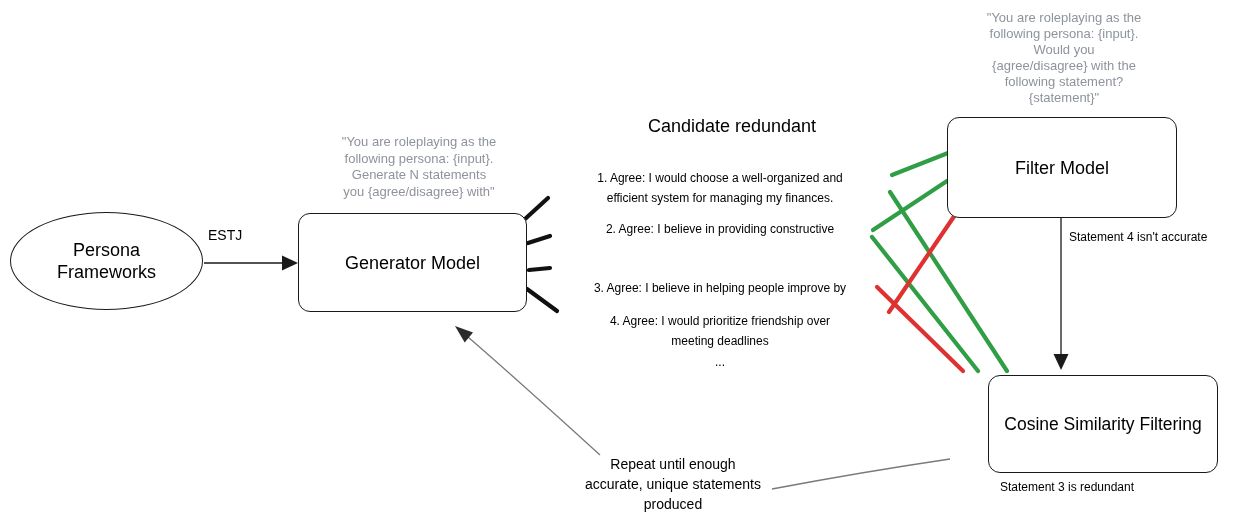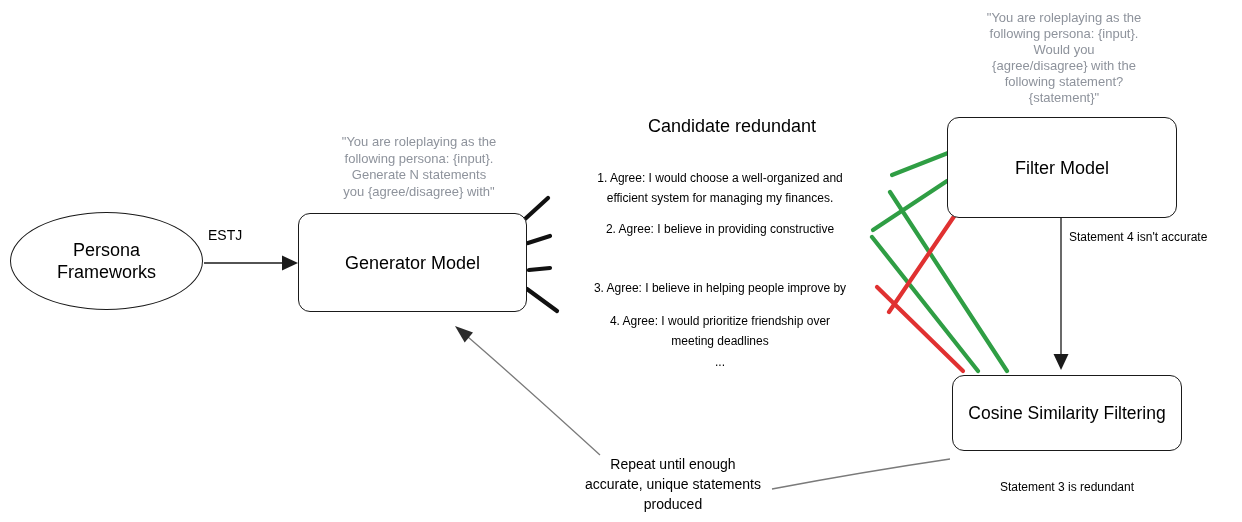--- a/index.html
+++ b/index.html
@@ -143,21 +143,21 @@
     <div>"You are roleplaying as the</div>
     <div>following persona: {input}.</div>
     <div>Would you</div>
     <div>{agree/disagree} with the</div>
     <div>following statement?</div>
     <div>{statement}"</div>
   </div>
 
   <div class="small-note" style="left:1069px;top:229px;">Statement 4 isn't accurate</div>
 
-  <div class="node rounded" style="left:952px;top:375px;width:230px;height:76px;">
+  <div class="node rounded" style="left:988px;top:375px;width:230px;height:98px;">
     <span class="node-label" style="font-size:17.5px;">Cosine Similarity Filtering</span>
   </div>
 
   <div class="small-note" style="left:952px;top:479px;width:230px;text-align:center;">Statement 3 is redundant</div>
 
   <div class="repeat-note" style="left:548px;top:454px;width:250px;">
     <div>Repeat until enough</div>
     <div>accurate, unique statements</div>
     <div>produced</div>
   </div>

